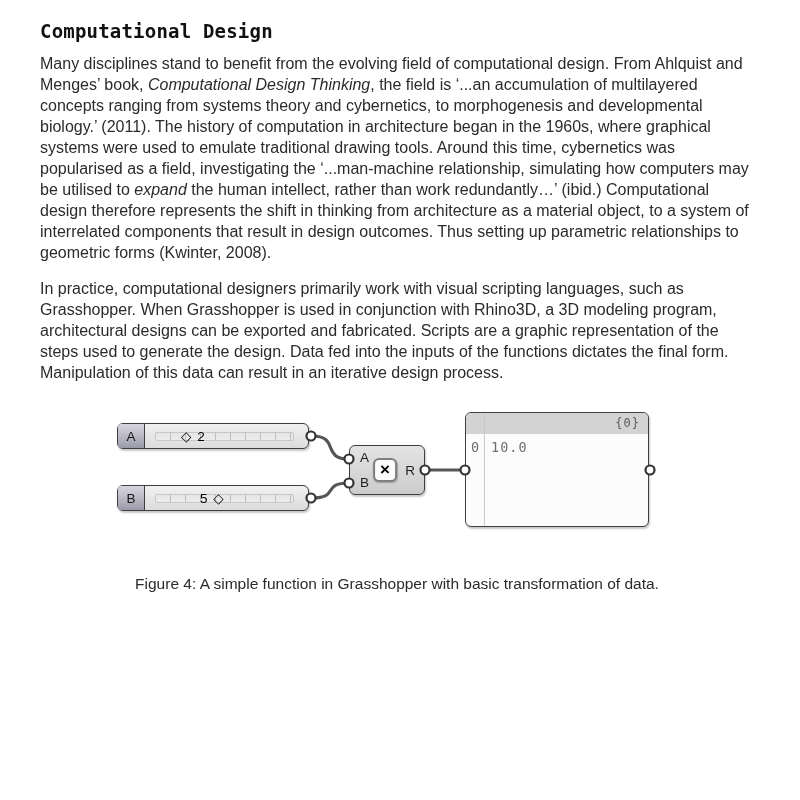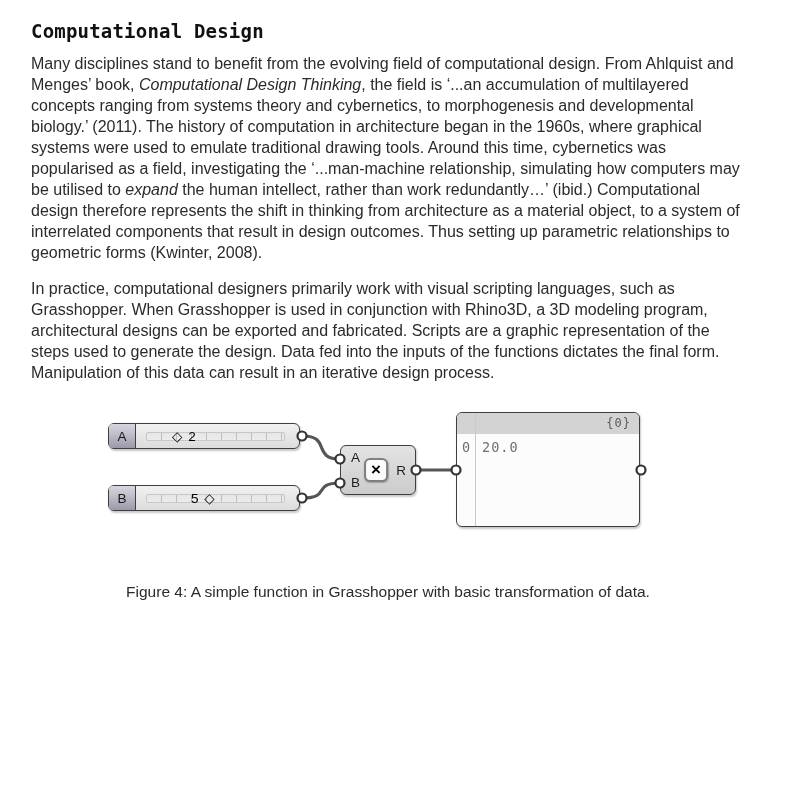--- a/index.html
+++ b/index.html
@@ -2,21 +2,21 @@
 <html><head>
 <meta charset="utf-8">
 <style>
   * { margin: 0; padding: 0; box-sizing: border-box; }
   html, body { background: #ffffff; }
   .page {
     position: relative;
     width: 800px;
     height: 800px;
     background: #ffffff;
-    padding: 20px 43px 0 31px;
+    padding: 20px 43px 0 40px;
     font-family: "Liberation Sans", sans-serif;
     color: #2b2b2b;
     overflow: hidden;
   }
   .title {
     font-family: "DejaVu Sans Mono", monospace;
     font-weight: 700;
     font-size: 19px;
     color: #111111;
     letter-spacing: 0.2px;
@@ -147,21 +147,21 @@
     top: 26px; left: 0; right: 0;
     font-family: "DejaVu Sans Mono", monospace;
     font-size: 13.5px;
     color: #6f6f6f;
     letter-spacing: 1px;
   }
   .panel-row .row-index { position: absolute; left: 5px; }
   .panel-row .row-value { position: absolute; left: 25px; }
 
   .caption {
-    margin-top: 36px;
+    margin-top: 28px;
     width: 714px;
     text-align: center;
     font-size: 15.5px;
     color: #2b2b2b;
   }
 </style>
 </head>
 <body>
 
 <div class="page">
@@ -193,21 +193,21 @@
           <span>×</span>
         </div>
       <span class="port-label port-r">R</span>
     </div>
 
     <div class="gh-comp panel" style="left:425px; top:7px;">
       <div class="panel-header">{0}</div>
       <div class="panel-divider"></div>
       <div class="panel-row">
         <span class="row-index">0</span>
-        <span class="row-value">20.0</span>
+        <span class="row-value">10.0</span>
       </div>
     </div>
 
     <svg class="wires-svg" viewBox="0 0 714 142">
       <path d="M272,31 C300,31 281,54 309,54" stroke="#565656" stroke-width="3.2" fill="none" stroke-linecap="round"></path>
       <path d="M272,93 C300,93 281,78 309,78" stroke="#565656" stroke-width="3.2" fill="none" stroke-linecap="round"></path>
       <path d="M385,65 L425,65" stroke="#565656" stroke-width="3.2" fill="none" stroke-linecap="round"></path>
       <circle cx="271" cy="31" r="4.5" fill="#ffffff" stroke="#333333" stroke-width="2.2"></circle>
       <circle cx="271" cy="93" r="4.5" fill="#ffffff" stroke="#333333" stroke-width="2.2"></circle>
       <circle cx="309" cy="54" r="4.5" fill="#ffffff" stroke="#333333" stroke-width="2.2"></circle>

